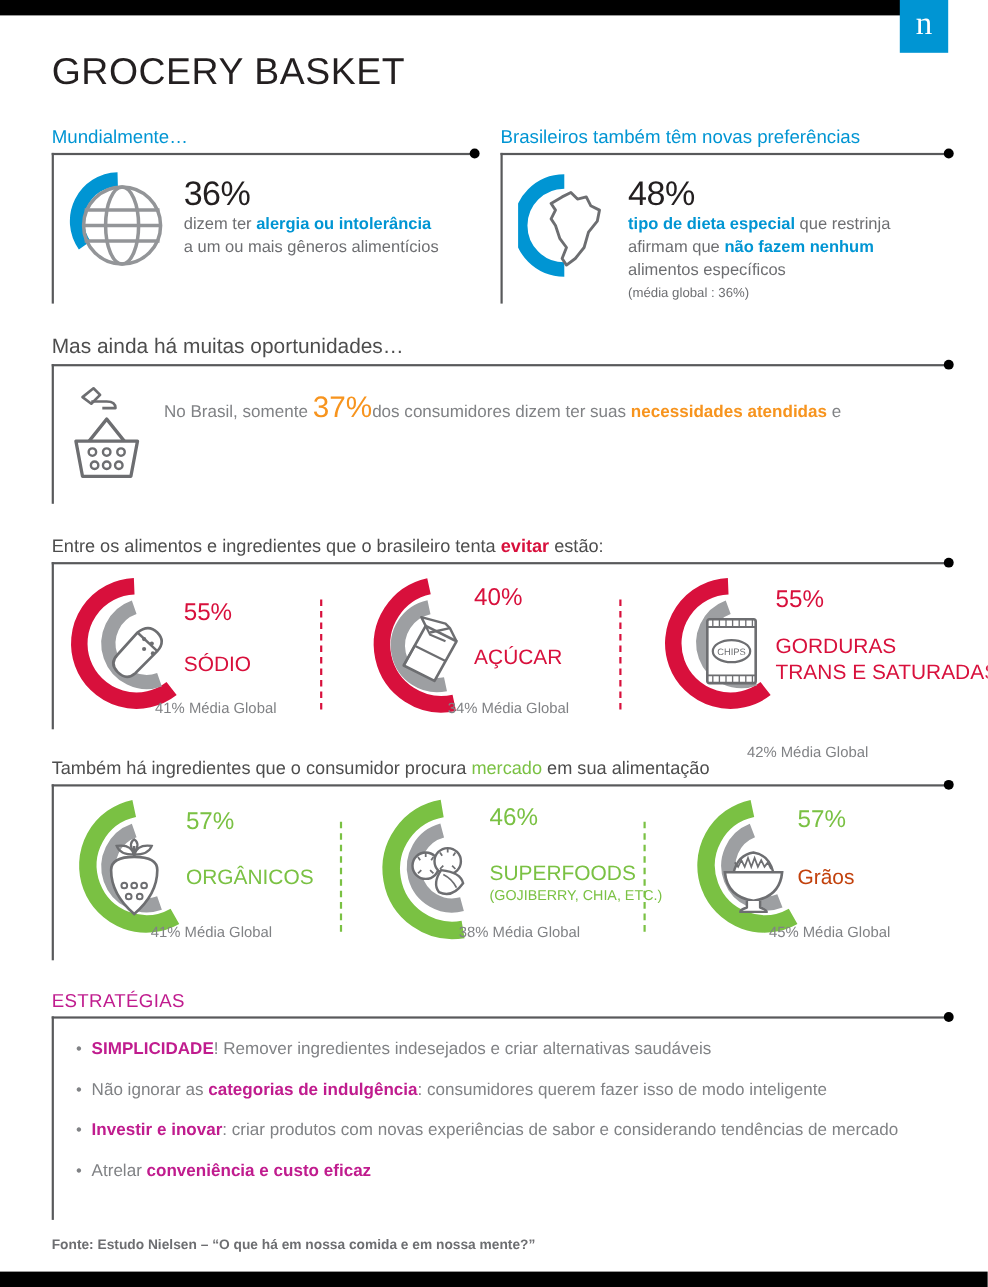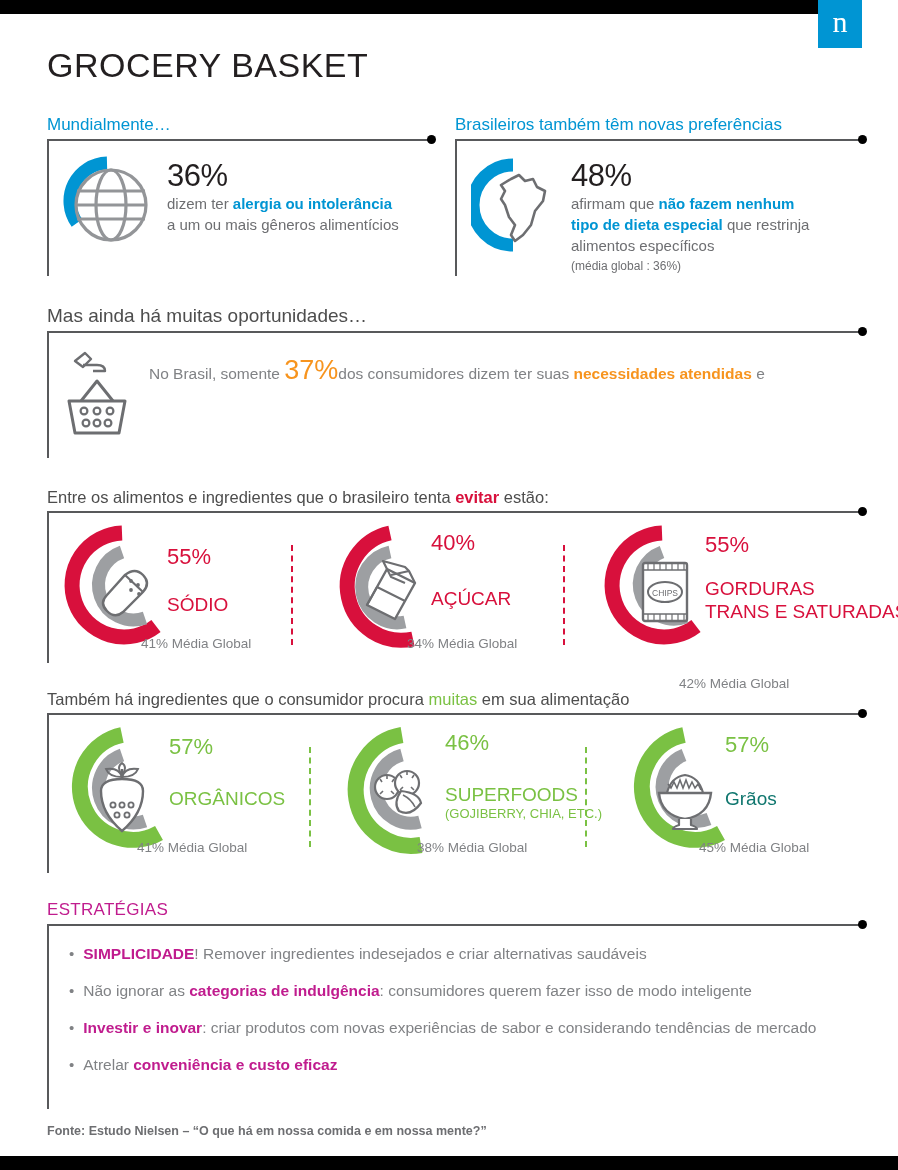--- a/index.html
+++ b/index.html
@@ -156,22 +156,22 @@
   <div class="bracket" style="height:137px;">
     <div class="stat-row">
       <div class="stat-icon">
         <svg width="88" height="104" viewBox="0 0 88 104">
           <path d="M42 10 A40 40 0 0 0 42 90" fill="none" stroke="#0095d3" stroke-width="13"></path>
           <path d="M40 24 L48 20 L54 26 L62 24 L66 32 L74 36 L72 46 L64 56 L60 70 L52 80 L44 86 L40 80 L44 70 L38 62 L34 50 L30 44 L34 36 L30 30 Z" fill="none" stroke="#6d6e71" stroke-width="2.6" stroke-linejoin="round"></path>
         </svg>
       </div>
       <div class="stat-text">
         <div class="big-pct">48%</div>
+        <div class="stat-line"><b>tipo de dieta especial</b><span> que restrinja</span></div>
         <div class="stat-line"><span>afirmam que </span><b>não fazem nenhum</b></div>
-        <div class="stat-line"><b>tipo de dieta especial</b><span> que restrinja</span></div>
         <div class="stat-line">alimentos específicos</div>
         <div class="stat-note">(média global : 36%)</div>
       </div>
     </div>
   </div>
 </div>
 
 <div class="section" style="left:47px; top:305px; width:816px;">
   <div class="sec-head dark" style="font-size:19px;">Mas ainda há muitas oportunidades…</div>
   <div class="bracket" style="height:127px;">
@@ -282,21 +282,21 @@
           <div class="cat-name" style="color:#d8103c;">TRANS E SATURADAS</div>
         </div>
         <div class="global-avg" style="left:102px; top:113px;margin-top:40px;">42% Média Global</div>
       </div>
 
     </div>
   </div>
 </div>
 
 <div class="section" style="left:47px; top:690px; width:816px;">
-  <div class="sec-head dark" style="font-size:16.5px;"><span>Também há ingredientes que o consumidor procura </span><span style="color:#7ac143;font-weight:400;">muitas</span><span> em sua alimentação</span></div>
+  <div class="sec-head dark" style="font-size:16.5px;"><span>Também há ingredientes que o consumidor procura </span><span style="color:#7ac143;font-weight:400;">mercado</span><span> em sua alimentação</span></div>
   <div class="bracket" style="height:160px;">
     <div class="donut-group">
 
       <div class="donut-cell" style="width:262px;">
         <div class="chart">
           <svg width="126" height="134" viewBox="0 0 126 134">
             <path d="M63 10 A53 53 0 1 0 100 108" fill="none" stroke="#7ac143" stroke-width="16"></path>
             <path d="M63 30 A34 34 0 1 0 86 96" fill="none" stroke="#9d9fa2" stroke-width="13"></path>
             <g transform="translate(36,40)">
               <path d="M6 26 Q6 14 27 14 Q48 14 48 26 Q48 48 27 66 Q6 48 6 26 Z" fill="#fff" stroke="#6d6e71" stroke-width="2.4"></path>
@@ -352,21 +352,21 @@
             <g transform="translate(32,46)">
               <path d="M14 22 Q18 6 32 4 Q46 6 50 22 Z" fill="#fff" stroke="#6d6e71" stroke-width="2.2"></path>
               <path d="M15 13 L18 17 L21 11 L24 17 L27 9 L30 17 L33 9 L36 17 L39 11 L42 17 L45 13 L48 19" fill="none" stroke="#6d6e71" stroke-width="1.6"></path>
               <path d="M6 22 L58 22 Q56 44 32 48 Q8 44 6 22 Z" fill="#fff" stroke="#6d6e71" stroke-width="2.4"></path>
               <path d="M26 48 L26 54 Q20 56 20 58 L44 58 Q44 56 38 54 L38 48" fill="#fff" stroke="#6d6e71" stroke-width="2.2" stroke-linejoin="round"></path>
             </g>
           </svg>
         </div>
         <div class="donut-label" style="left:126px; top:8px;">
           <div class="pct-top" style="color:#7ac143;">57%</div>
-          <div class="cat-name" style="color:#0f766e; margin-top:30px;">Grãos</div>
+          <div class="cat-name" style="color:#c2410c; margin-top:30px;">Grãos</div>
         </div>
         <div class="global-avg" style="left:100px; top:115px;">45% Média Global</div>
       </div>
 
     </div>
   </div>
 </div>
 
 <div class="section" style="left:47px; top:900px; width:816px;">
   <div class="sec-head magenta" style="font-size:17px;">ESTRATÉGIAS</div>

